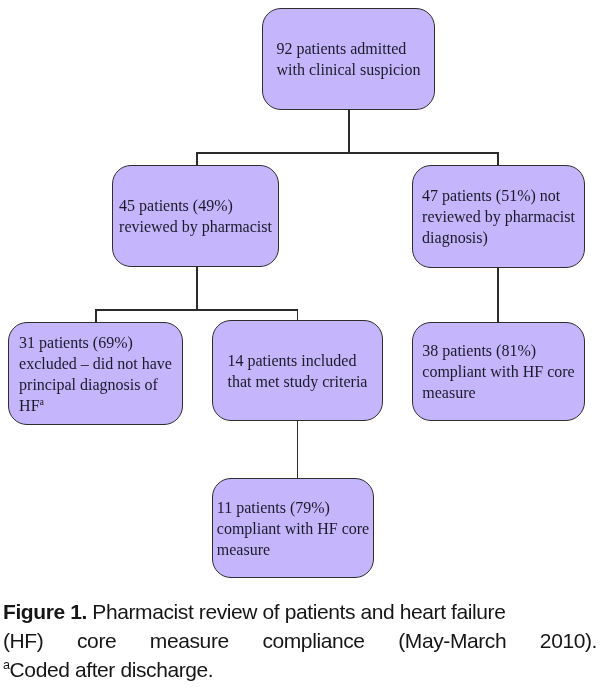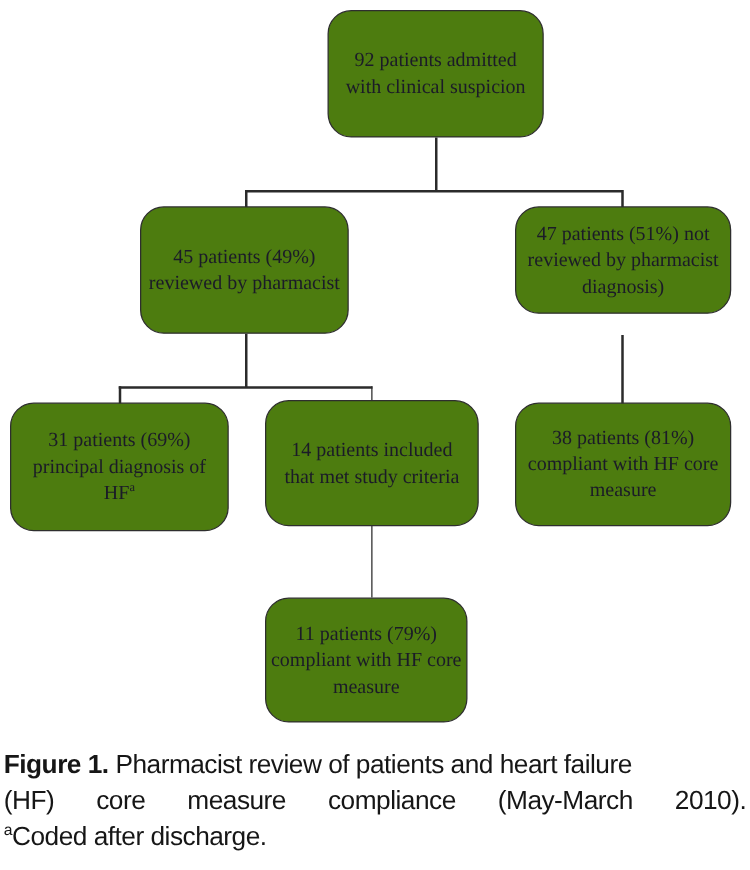--- a/index.html
+++ b/index.html
@@ -16,27 +16,27 @@
     font-family: "Liberation Serif", serif;
   }
   .canvas {
     position: absolute;
     left: 0; top: 0;
     width: 600px; height: 596px;
   }
   .node {
     position: absolute;
     box-sizing: border-box;
-    background: #4d7c0f;
+    background: #c4b5fd;
     border: 1.6px solid #2e2e2e;
     border-radius: 19px;
     display: flex;
     align-items: center;
     justify-content: center;
-    text-align: center;
+    text-align: left;
     color: #1b1b28;
     font-size: 16px;
     line-height: 21px;
   }
   .node .ln {
     display: block;
     white-space: nowrap;
   }
   .node sup {
     font-size: 0.62em;
@@ -94,31 +94,32 @@
       </div>
     </div>
 
     <div class="node" style="left:112px; top:165px; width:167px; height:102px">
       <div>
         <span class="ln">45 patients (49%)</span>
         <span class="ln">reviewed by pharmacist</span>
       </div>
     </div>
 
-    <div class="node" style="left:412px; top:165px; width:173px; height:86px">
+    <div class="node" style="left:412px; top:165px; width:173px; height:103px">
       <div>
         <span class="ln">47 patients (51%) not</span>
         <span class="ln">reviewed by pharmacist</span>
         <span class="ln">diagnosis)</span>
       </div>
     </div>
 
     <div class="node" style="left:8px; top:322px; width:175px; height:103px">
       <div>
         <span class="ln">31 patients (69%)</span>
+        <span class="ln">excluded – did not have</span>
         <span class="ln">principal diagnosis of</span>
         <span class="ln"><span>HF</span><sup>a</sup></span>
       </div>
     </div>
 
     <div class="node" style="left:212px; top:320px; width:171px; height:101px">
       <div>
         <span class="ln">14 patients included</span>
         <span class="ln">that met study criteria</span>
       </div>

